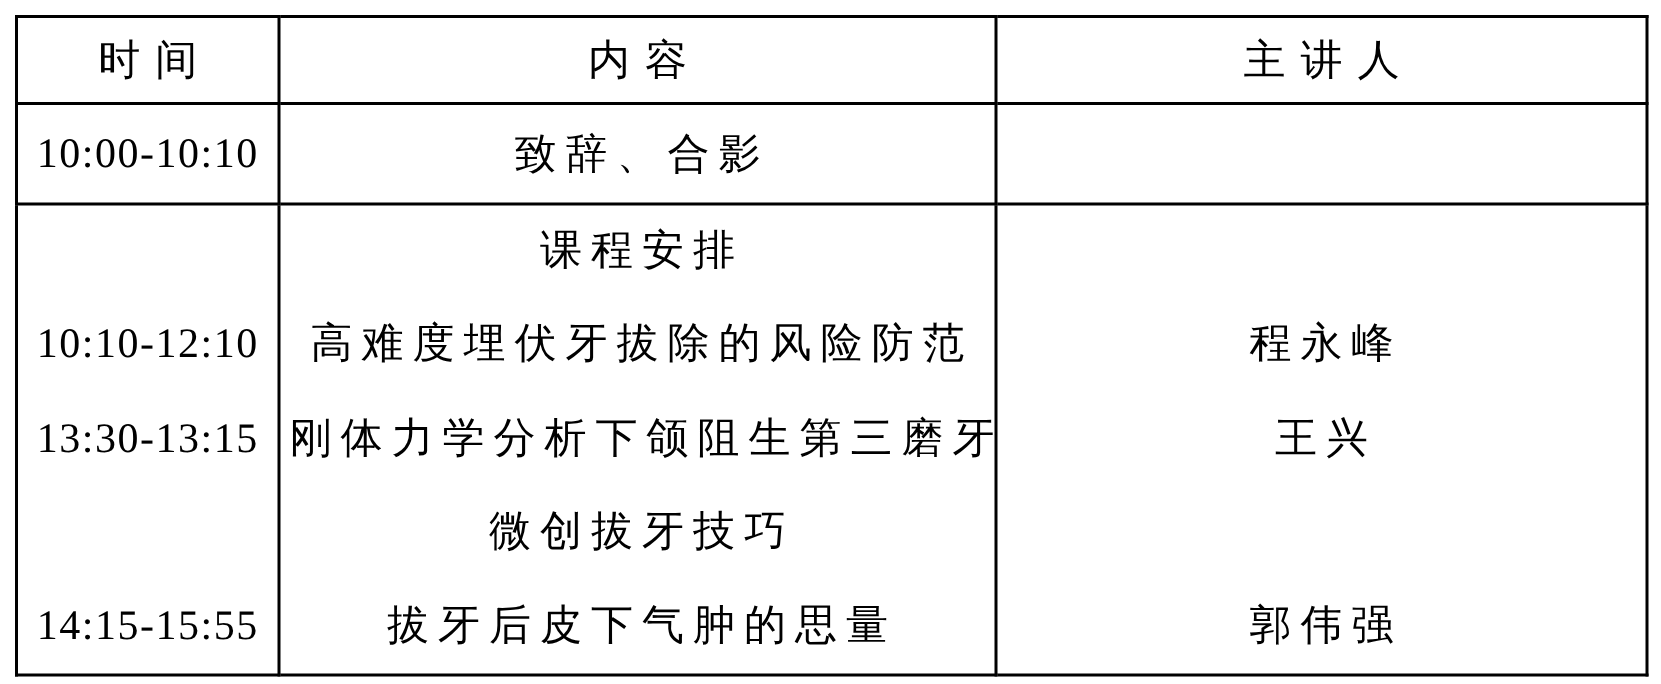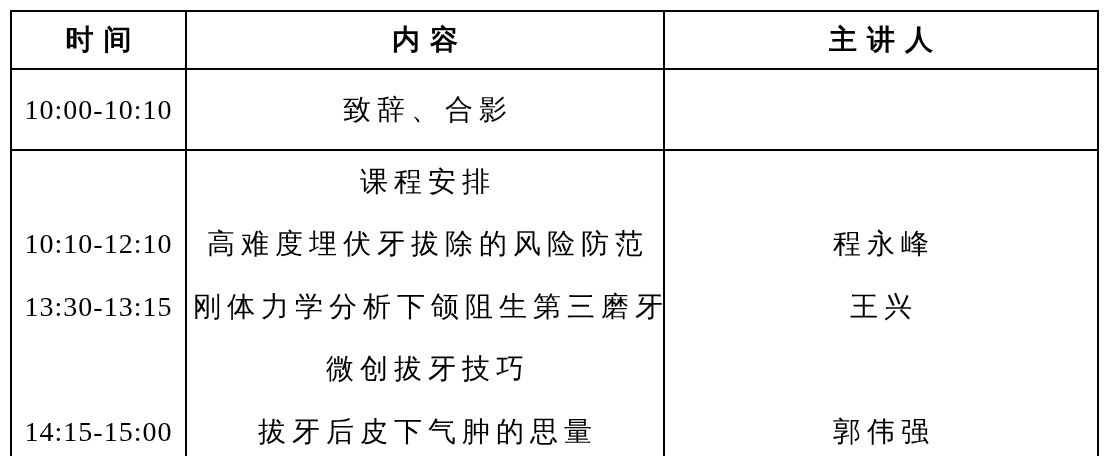--- a/index.html
+++ b/index.html
@@ -30,25 +30,25 @@
   table.schedule td {
     border: 2px solid #000000;
     padding: 0;
     text-align: center;
     vertical-align: middle;
     font-size: 28px;
     overflow: hidden;
   }
   tr.header-row { height: 58px; }
   tr.header-row th {
-    font-weight: bold;
+    font-weight: normal;
     letter-spacing: 10px;
     text-indent: 10px; 
   }
-  tr.row-simple { height: 81px; font-family: Liberation Serif, serif; }
+  tr.row-simple { height: 67px; font-family: Liberation Serif, serif; }
   tr.row-merged { height: 312px; }
   tr.row-merged td { vertical-align: top; }
   .zh {
     letter-spacing: 6px;
     text-indent: 6px;
   }
   .num {
     letter-spacing: 1px;
   }
   .line {
@@ -79,21 +79,21 @@
         <td class="num">10:00-10:10</td>
         <td class="zh">致辞、合影</td>
         <td class="zh"></td>
       </tr>
       <tr class="row-merged">
         <td class="num">
           <div class="line"></div>
           <div class="line">10:10-12:10</div>
           <div class="line">13:30-13:15</div>
           <div class="line"></div>
-          <div class="line">14:15-15:00</div>
+          <div class="line">14:15-15:55</div>
         </td>
         <td class="zh">
           <div class="line">课程安排</div>
           <div class="line">高难度埋伏牙拔除的风险防范</div>
           <div class="line">刚体力学分析下颌阻生第三磨牙的</div>
           <div class="line">微创拔牙技巧</div>
           <div class="line">拔牙后皮下气肿的思量</div>
         </td>
         <td class="zh">
           <div class="line"></div>

